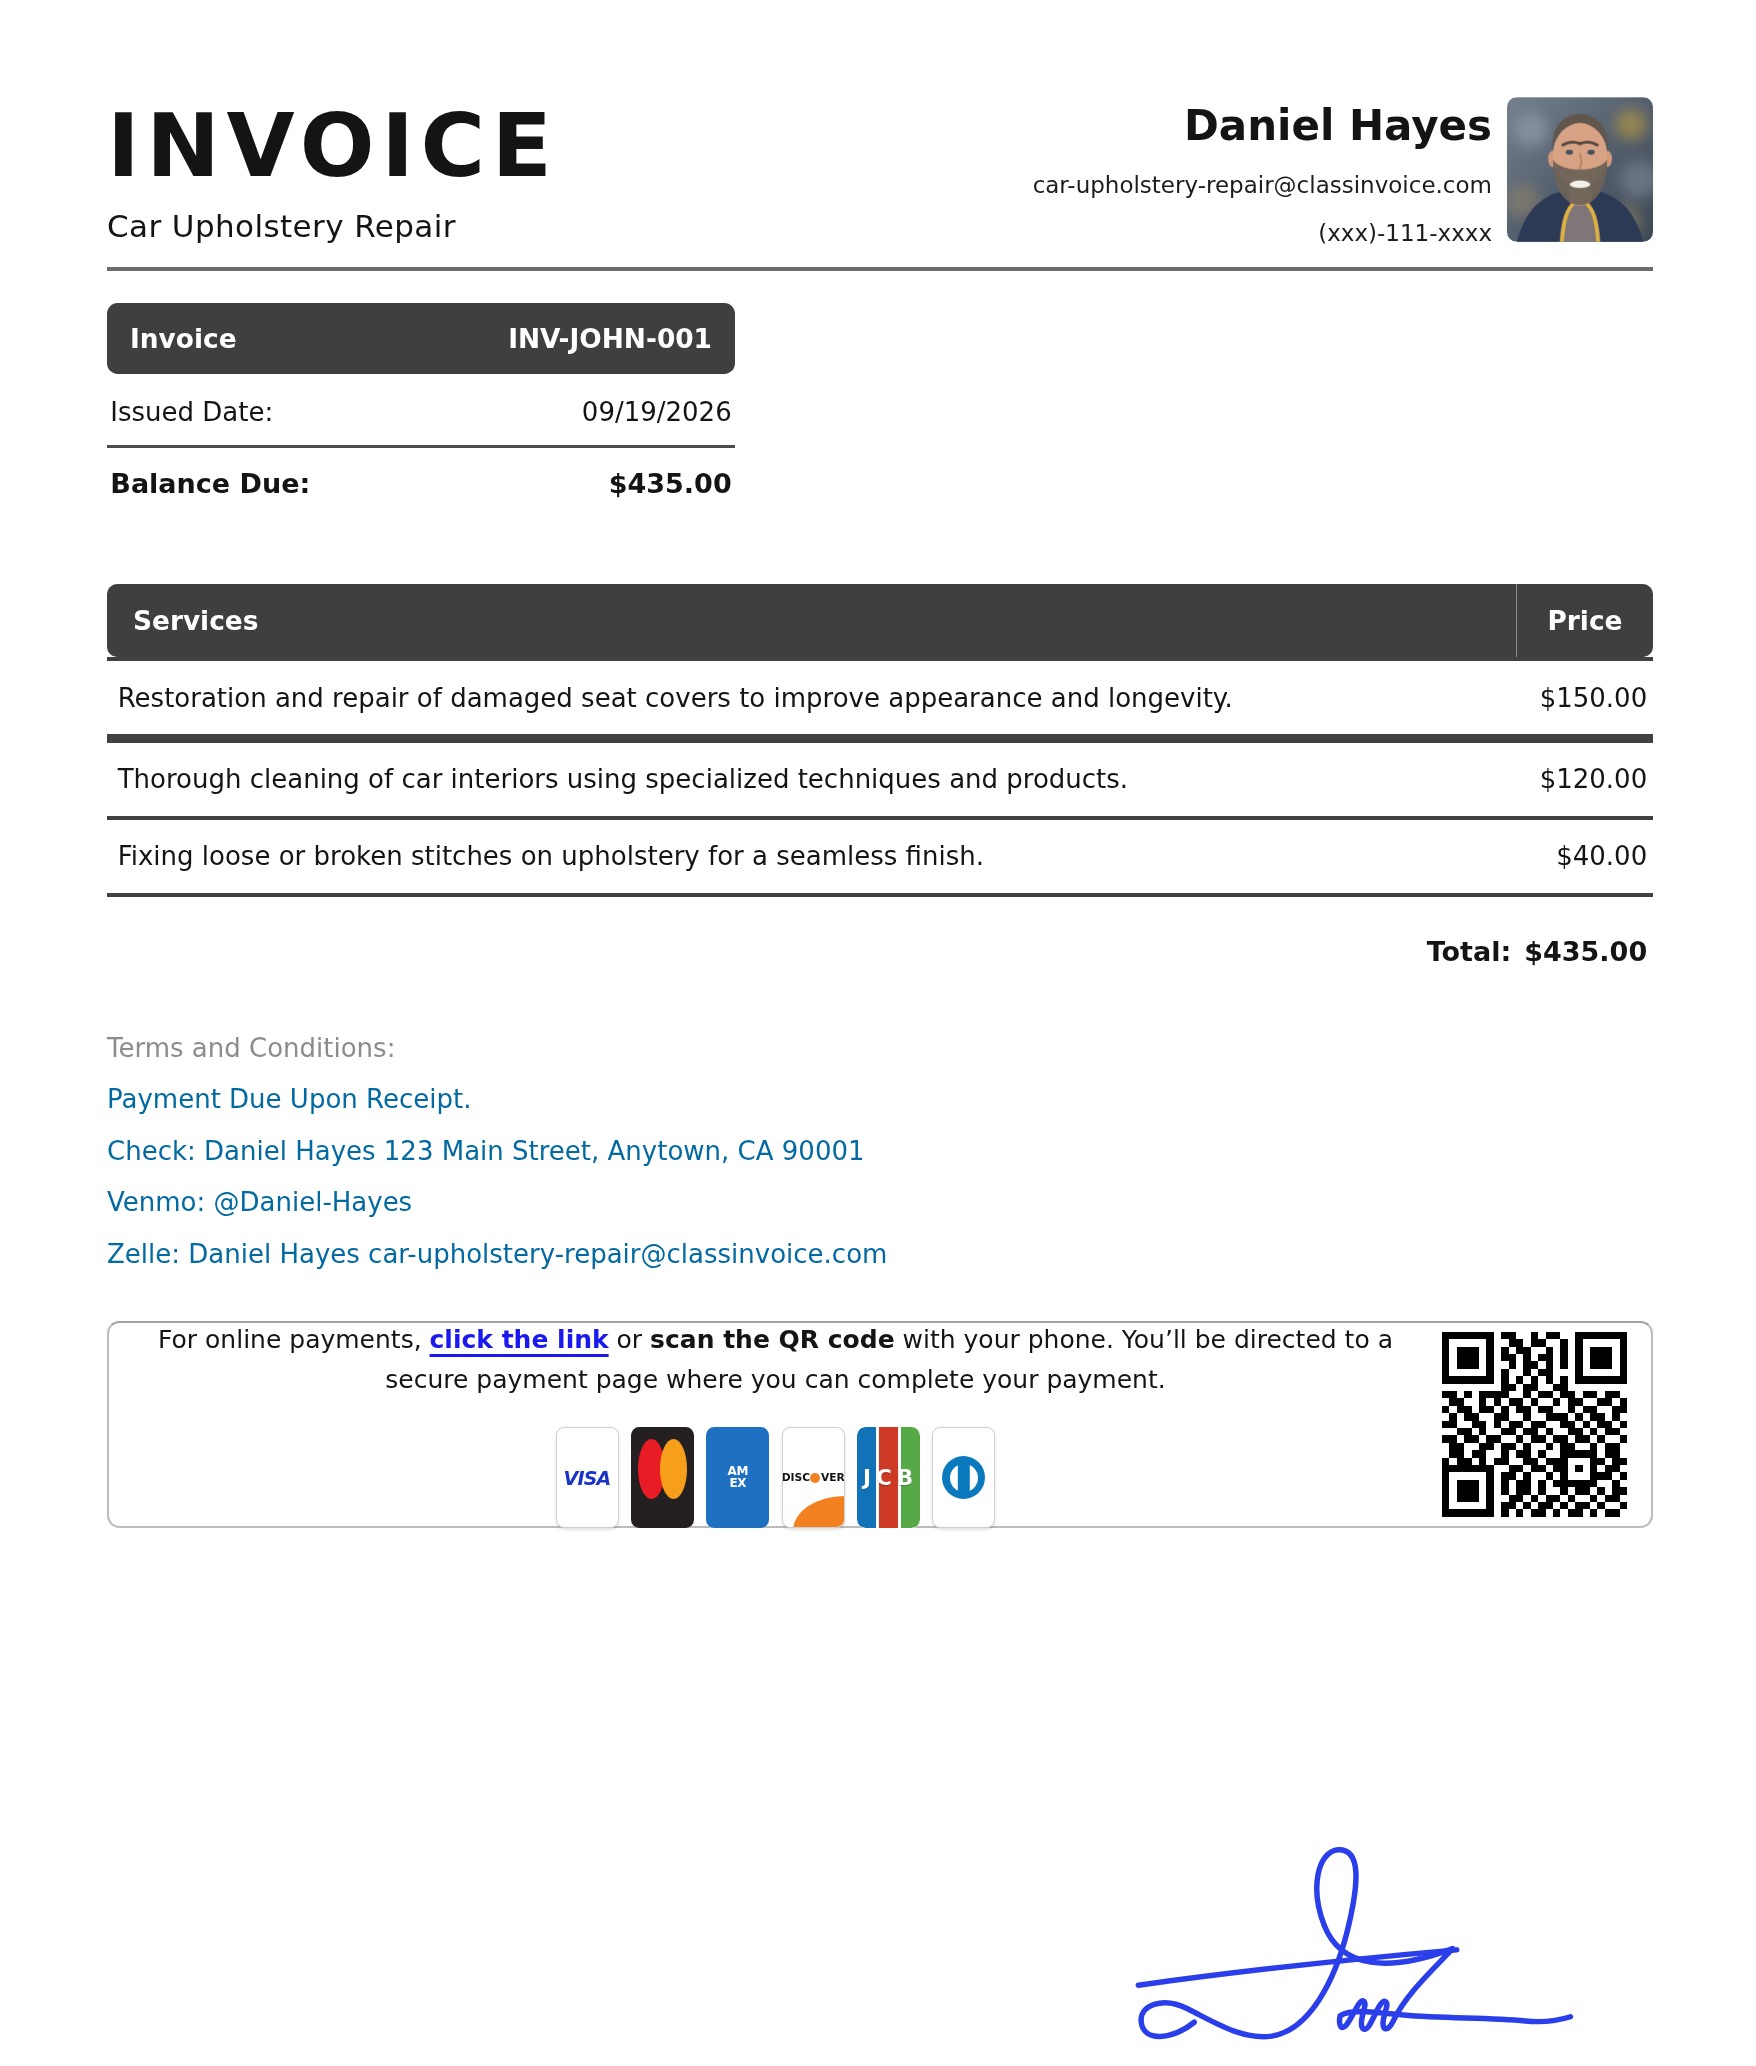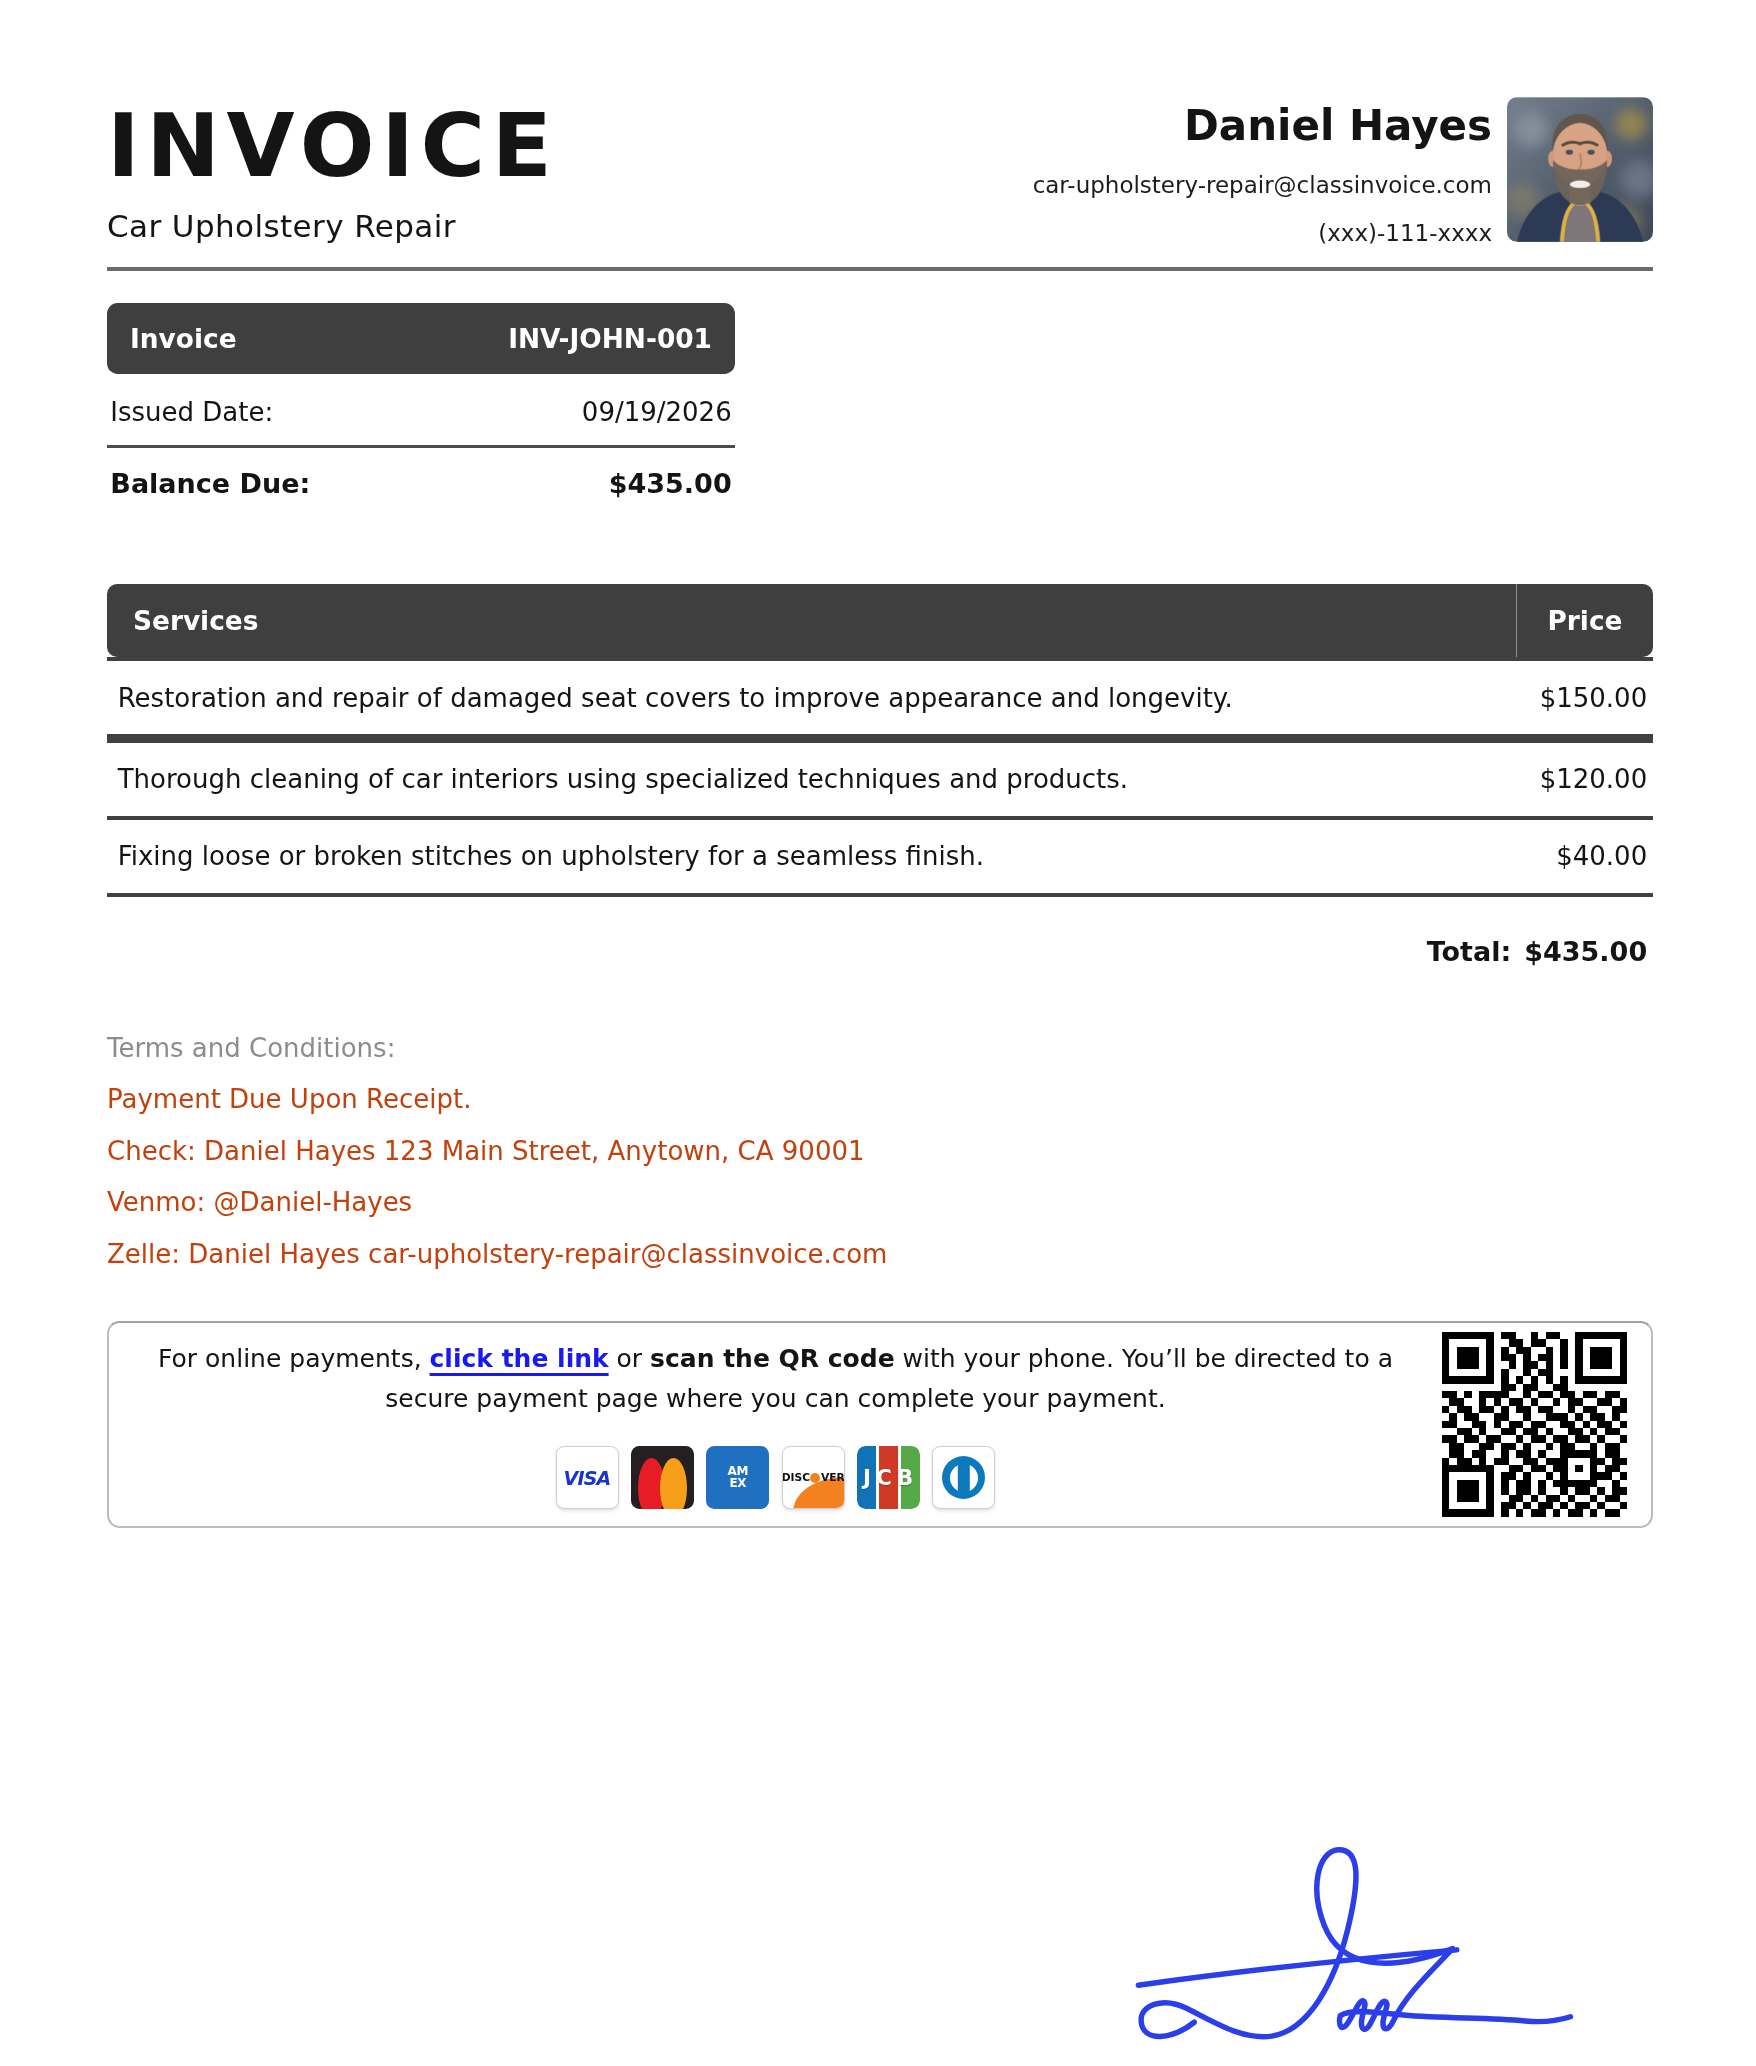--- a/index.html
+++ b/index.html
@@ -59,35 +59,35 @@
   .svc-row .desc{flex:1;padding-left:10.7px;}
   .svc-row .price{width:136px;text-align:right;padding-right:5.8px;}
   .row-div{height:4.1px;background:#414141;}
   .total-row{display:flex;justify-content:flex-end;align-items:baseline;
     margin-top:39px;font-size:27px;font-weight:800;}
   .total-row .price{width:136px;text-align:right;padding-right:5.8px;}
 
   
   .terms{margin-top:66px;font-size:26px;}
   .terms .t-label{color:#8c8c8c;}
-  .terms .t-line{margin-top:21.5px;color:#c2410c;}
+  .terms .t-line{margin-top:21.5px;color:#0369a1;}
 
   
   .paybox{
     margin-top:52px;height:207px;box-sizing:border-box;
     border:2.5px solid #bcbcbc;border-top-color:#a3a3a3;border-radius:12.4px;
     display:flex;align-items:center;gap:25px;
     padding:16.5px 24px 16.5px 25px;
   }
   .pay-left{flex:1;text-align:center;}
   .pay-text{font-size:25px;line-height:1.6;margin:0 auto;max-width:1260px;}
   .pay-link{color:#1a1af0;font-weight:800;text-decoration:underline;text-decoration-thickness:2.9px;text-underline-offset:5.8px;cursor:pointer;}
   .pay-bold{font-weight:800;}
   .cards{display:flex;justify-content:center;align-items:center;gap:12.4px;margin-top:27px;}
-  .card{width:63px;height:63px;border-radius:8.3px;position:relative;overflow:hidden;flex:none;
+  .card{width:63px;height:101px;border-radius:8.3px;position:relative;overflow:hidden;flex:none;
     display:flex;align-items:center;justify-content:center;box-sizing:border-box;}
   .card.white{background:#ffffff;border:1.2px solid #cfcfcf;box-shadow:0 1.7px 3.3px rgba(0,0,0,0.12);}
   .visa-txt{color:#1a34c8;font-style:italic;font-weight:800;font-size:19px;letter-spacing:-0.8px;}
   .card.mc{background:#241f20;}
   .mc-c{position:absolute;top:11.6px;width:27px;height:60px;border-radius:50%;}
   .mc-red{left:6.6px;background:#e81c24;}
   .mc-org{right:6.6px;background:#f79e1b;}
   .card.amex{background:#1f70c1;color:#ffffff;font-weight:800;}
   .amex-txt{text-align:center;font-size:12px;line-height:0.95;letter-spacing:-0.4px;}
   .disc-txt{font-size:10.7px;font-weight:700;color:#111;display:flex;align-items:center;letter-spacing:0;z-index:2;}

